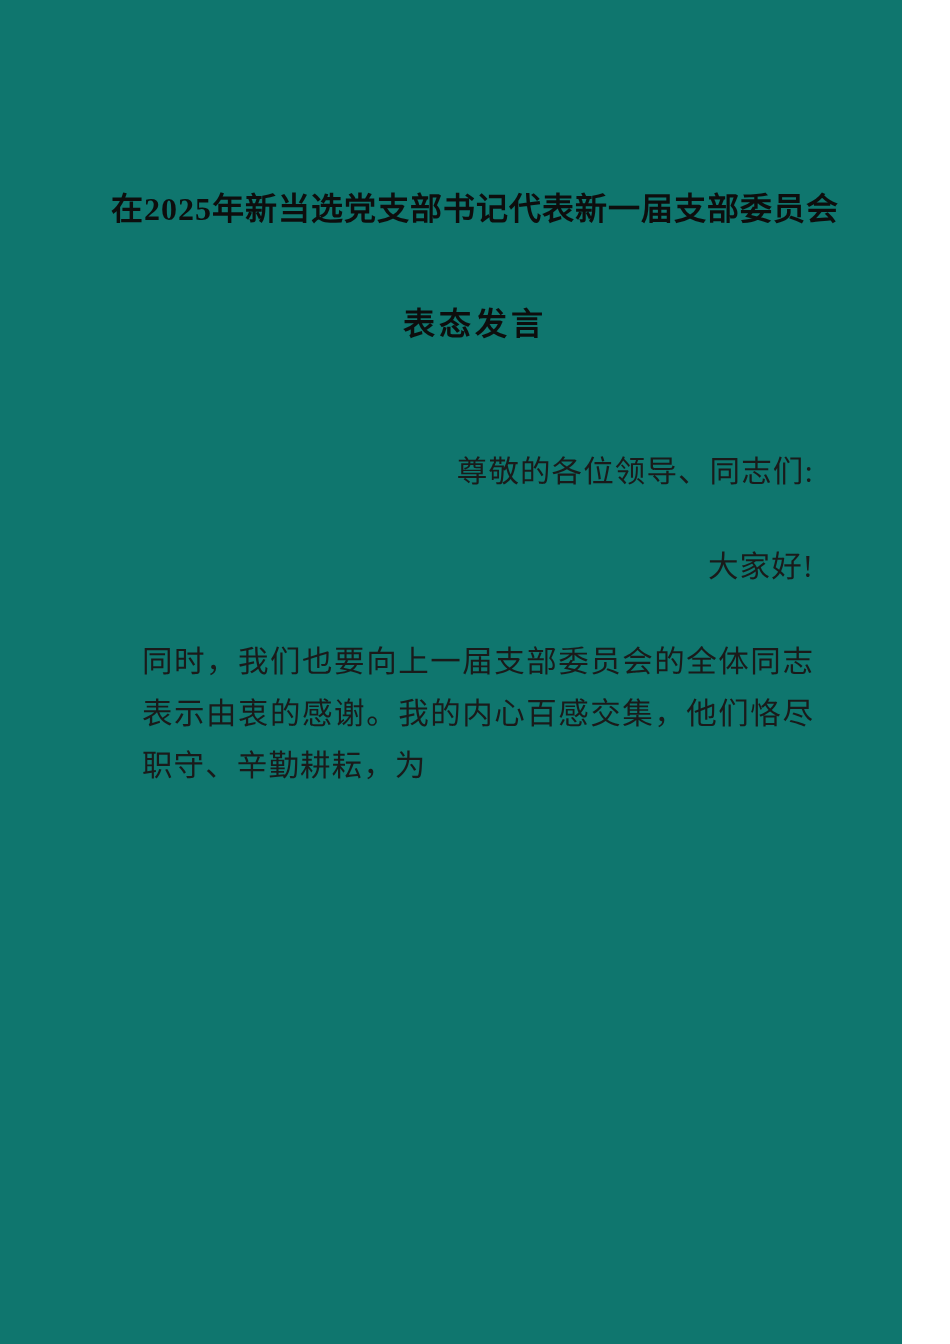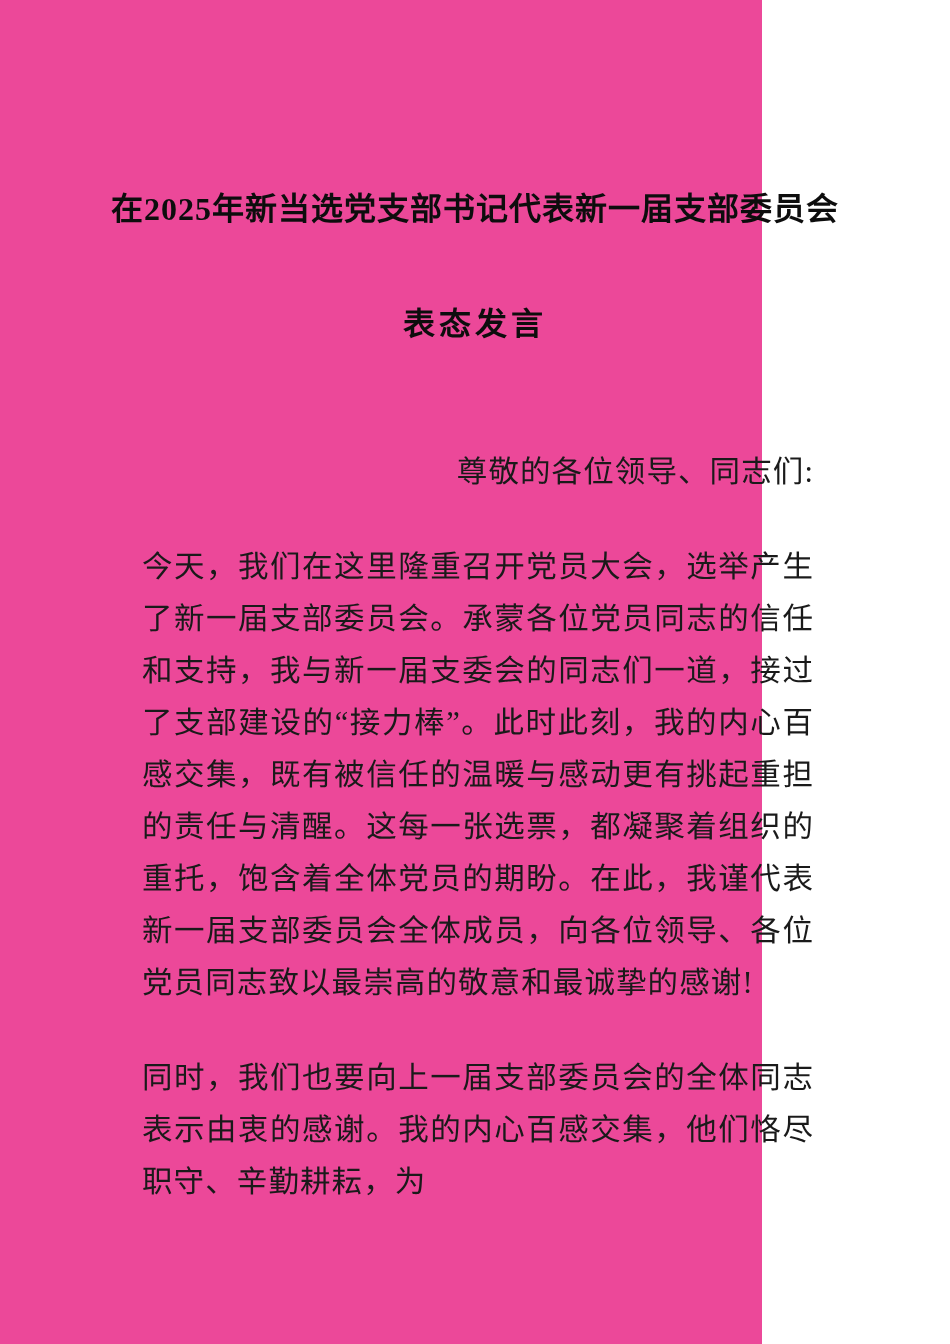--- a/index.html
+++ b/index.html
@@ -15,23 +15,23 @@
     overflow: hidden;
     font-family: "Liberation Serif", "DejaVu Serif", serif;
     color: #141414;
     -webkit-font-smoothing: antialiased;
   }
 
   .page {
     position: absolute;
     left: 0;
     top: 0;
-    width: 762px;
+    width: 902px;
     height: 1344px;
-    background: #ec4899;
+    background: #0f766e;
     box-sizing: border-box;
   }
 
   
   .doc-title {
     position: absolute;
     left: 0;
     top: 152px;
     width: 950px;
     text-align: center;
@@ -84,20 +84,20 @@
 
   <div class="doc-title">
     <span class="title-line title-line-1">在2025年新当选党支部书记代表新一届支部委员会</span>
     <span class="title-line title-line-2">表态发言</span>
   </div>
 
   <div class="body-block">
 
     <p class="para short">尊敬的各位领导、同志们:</p>
 
+    <p class="para short">大家好!</p>
 
-    <p class="para">今天，我们在这里隆重召开党员大会，选举产生了新一届支部委员会。承蒙各位党员同志的信任和支持，我与新一届支委会的同志们一道，接过了支部建设的“接力棒”。此时此刻，我的内心百感交集，既有被信任的温暖与感动更有挑起重担的责任与清醒。这每一张选票，都凝聚着组织的重托，饱含着全体党员的期盼。在此，我谨代表新一届支部委员会全体成员，向各位领导、各位党员同志致以最崇高的敬意和最诚挚的感谢!</p>
 
     <p class="para">同时，我们也要向上一届支部委员会的全体同志表示由衷的感谢。我的内心百感交集，他们恪尽职守、辛勤耕耘，为</p>
 
   </div>
 
 </div>
 
 </body></html>

